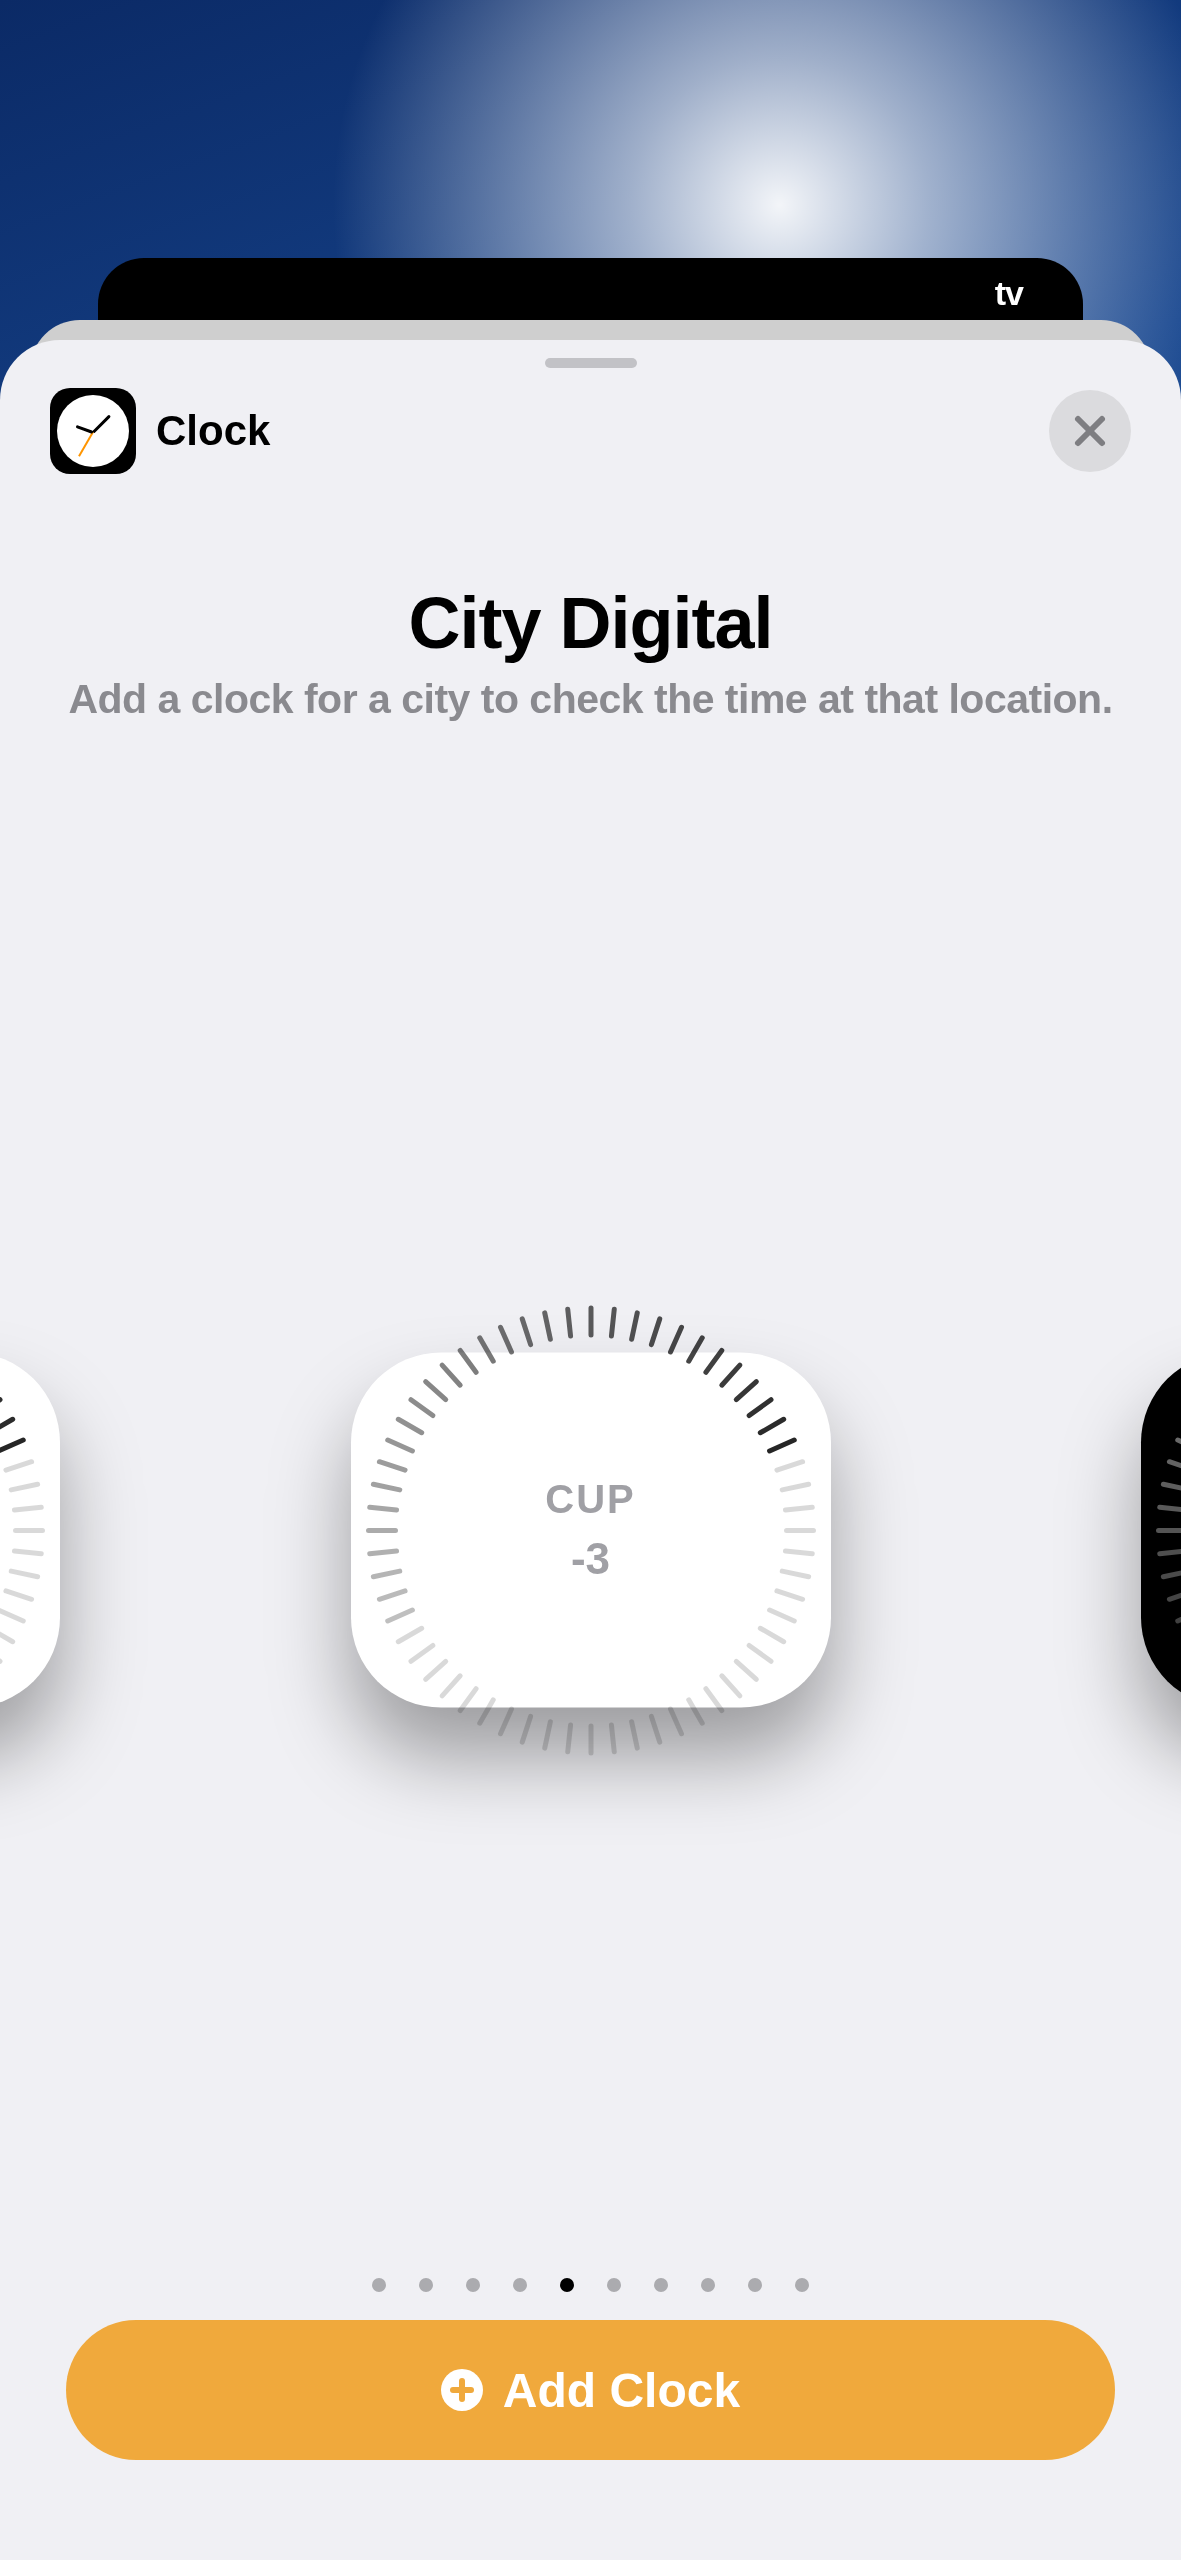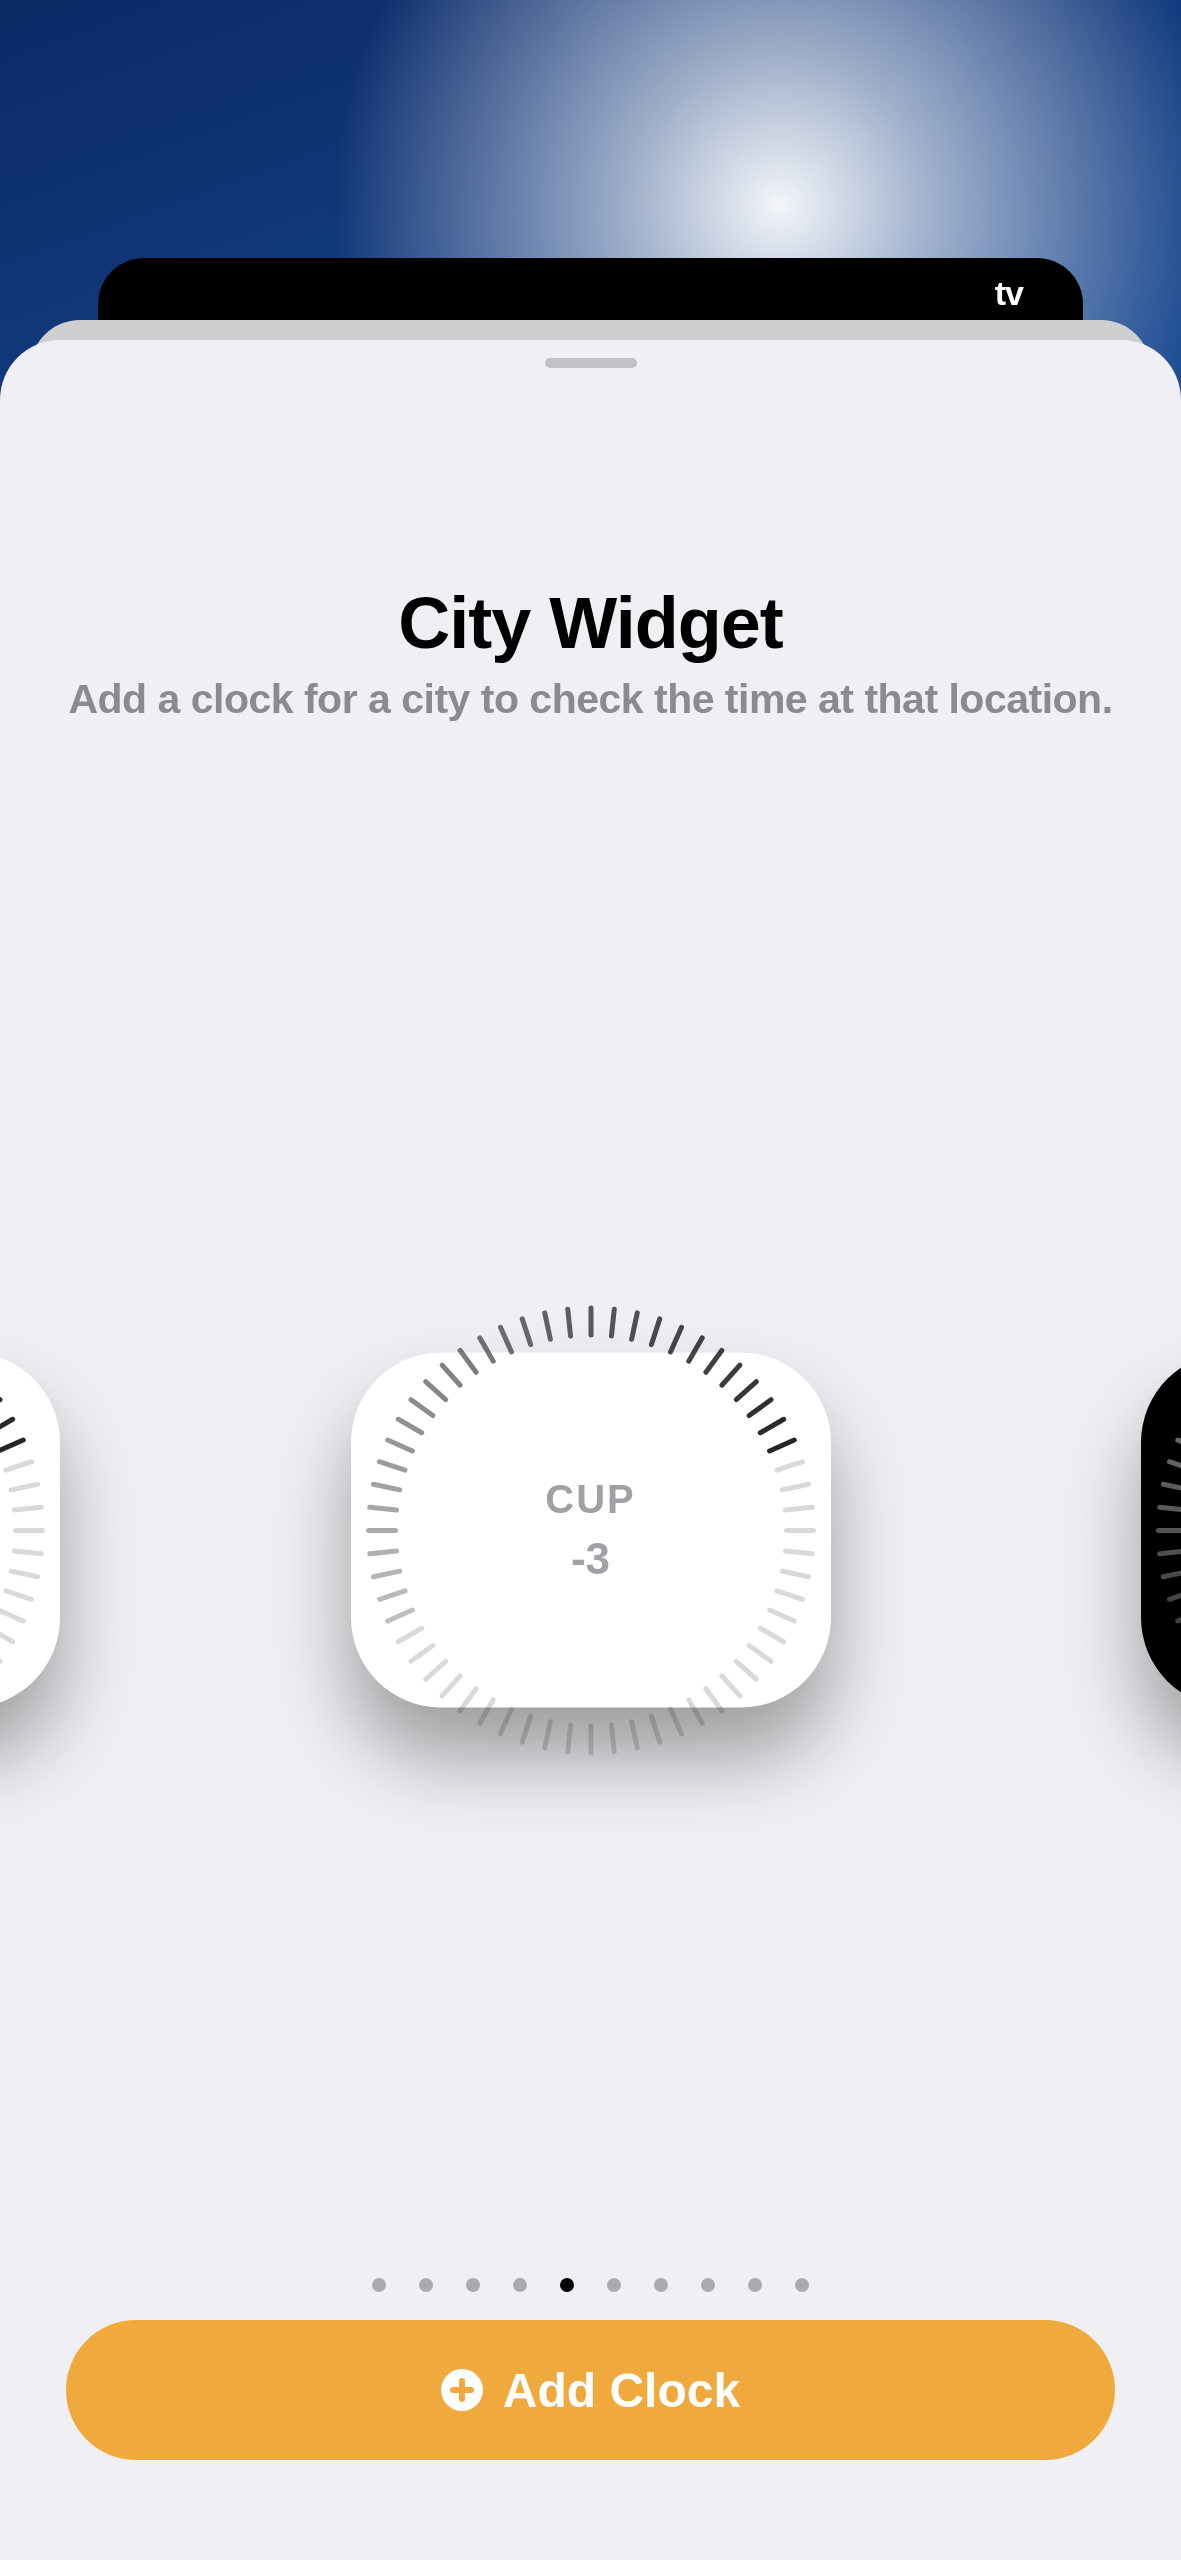--- a/index.html
+++ b/index.html
@@ -330,23 +330,39 @@
   <div class="apple-tv-logo">
     <span class="apple"></span>
       <span>tv</span>
   </div>
 </div>
 <div class="stack-card2"></div>
 
 <div class="sheet">
   <div class="grabber"></div>
 
+  <div class="header-row">
+    <div class="app-chip">
+      <div class="app-icon">
+        <div class="clock-face">
+          <div class="sec"></div>
+        </div>
+      </div>
+      <div class="app-name">Clock</div>
+    </div>
+    <div class="close-btn">
+      <svg width="36" height="36" viewBox="0 0 36 36" fill="none" stroke-width="6" stroke-linecap="round">
+        <line x1="6" y1="6" x2="30" y2="30"></line>
+        <line x1="30" y1="6" x2="6" y2="30"></line>
+      </svg>
+    </div>
+  </div>
 
   <div class="title-block">
-    <div class="title">City Widget</div>
+    <div class="title">City Digital</div>
     <div class="subtitle">Add a clock for a city to check the time at that location.</div>
   </div>
 
   <div class="carousel">
     <div class="widget-card widget-left">
       <div class="ticks" id="ticks-left">
           <div class="tick" style="background: rgba(0, 0, 0, 0.81); transform: translate(-50%, 193px) rotate(234deg);"></div>
           <div class="tick" style="background: rgba(0, 0, 0, 0.83); transform: translate(-50%, 193px) rotate(240deg);"></div>
           <div class="tick" style="background: rgba(0, 0, 0, 0.85); transform: translate(-50%, 193px) rotate(246deg);"></div>
           <div class="tick" style="background: rgba(0, 0, 0, 0.15); transform: translate(-50%, 193px) rotate(252deg);"></div>

